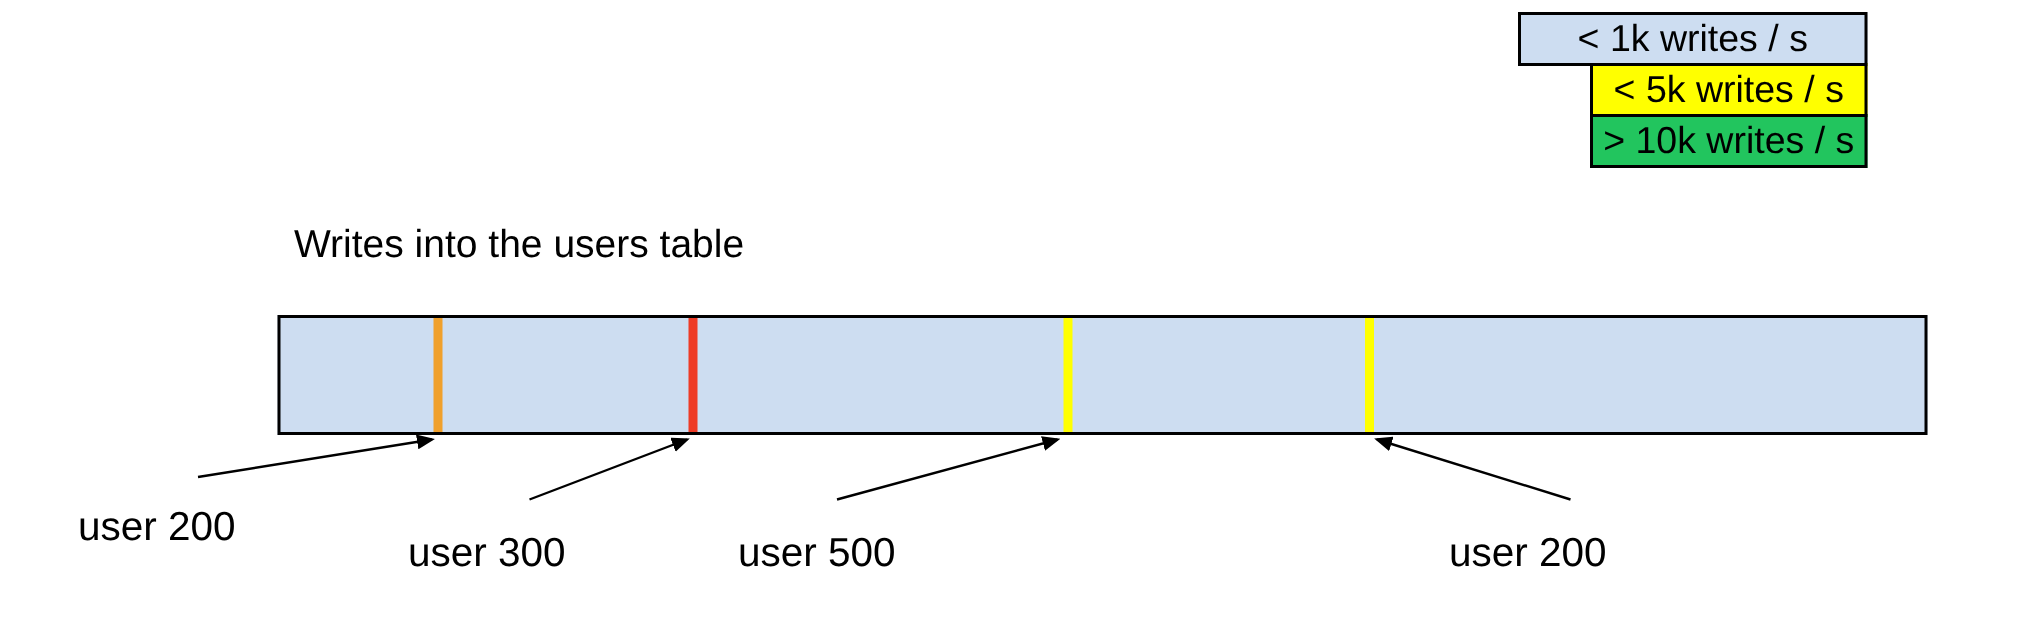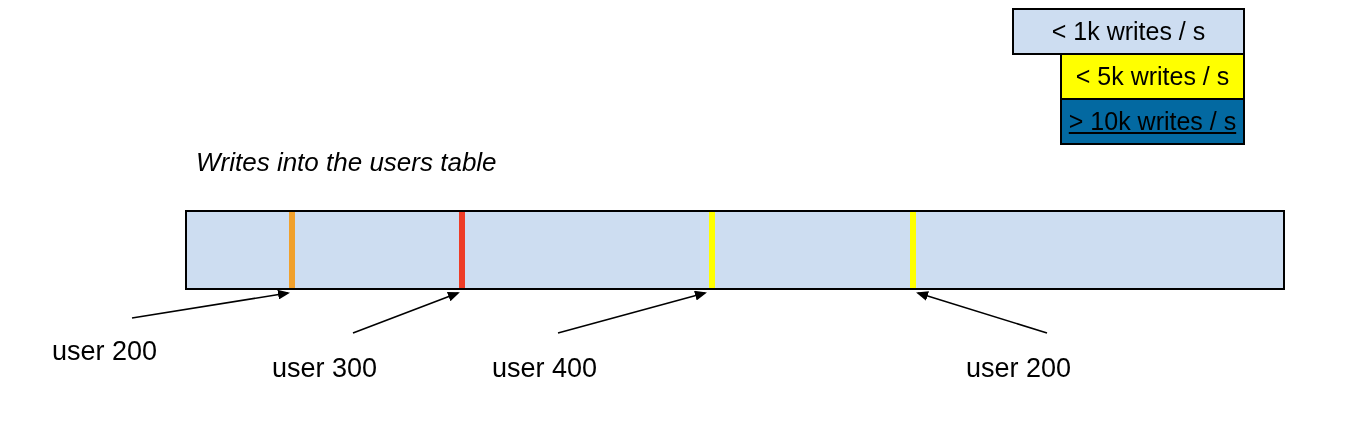--- a/index.html
+++ b/index.html
@@ -3,30 +3,29 @@
 <meta charset="utf-8">
 <style>
   html,body{margin:0;padding:0;background:#ffffff;}
   .canvas{
     position:relative;width:1350px;height:422px;background:#ffffff;
     font-family:"Liberation Sans",sans-serif;color:#000;overflow:hidden;
   }
   .title{
     position:absolute;left:196px;top:148px;font-size:26px;line-height:1.1;
     white-space:nowrap;
-    font-style:italic;
   }
   .bar{
     position:absolute;left:185px;top:210px;width:1100px;height:80px;
     border:2.5px solid #000;box-sizing:border-box;
   }
   .marker{position:absolute;top:0;bottom:0;width:6px;}
   .legend{position:absolute;left:1012px;top:8px;width:233px;}
   .legend-row{
-    height:47px;border:2px solid #000;box-sizing:border-box;
+    height:36px;border:2px solid #000;box-sizing:border-box;
     display:flex;align-items:center;justify-content:center;
     font-size:25px;white-space:nowrap;
   }
   .legend-row + .legend-row{margin-top:-2px;margin-left:48px;}
   .user-label{position:absolute;font-size:27px;white-space:nowrap;}
   .arrows{position:absolute;left:0;top:0;width:1350px;height:422px;pointer-events:none;}
 </style>
 </head>
 <body>
 
@@ -55,25 +54,25 @@
       </g>
   </svg>
 
   <div class="legend">
     <div class="legend-row" style="background: rgb(205, 221, 241);">
       <span>&lt; 1k writes / s</span>
     </div>
     <div class="legend-row" style="background: rgb(255, 255, 0);">
       <span>&lt; 5k writes / s</span>
     </div>
-    <div class="legend-row" style="background: #0369a1; text-decoration: underline;">
+    <div class="legend-row" style="background: #22c55e;">
       <span>&gt; 10k writes / s</span>
     </div>
   </div>
 
   <div id="label-layer">
       <div class="user-label" style="left: 52px; top: 336px;">user 200</div>
       <div class="user-label" style="left: 272px; top: 353px;">user 300</div>
-      <div class="user-label" style="left: 492px; top: 353px;">user 400</div>
+      <div class="user-label" style="left: 492px; top: 353px;">user 500</div>
       <div class="user-label" style="left: 966px; top: 353px;">user 200</div>
     </div>
 
 </div>
 
 </body></html>

